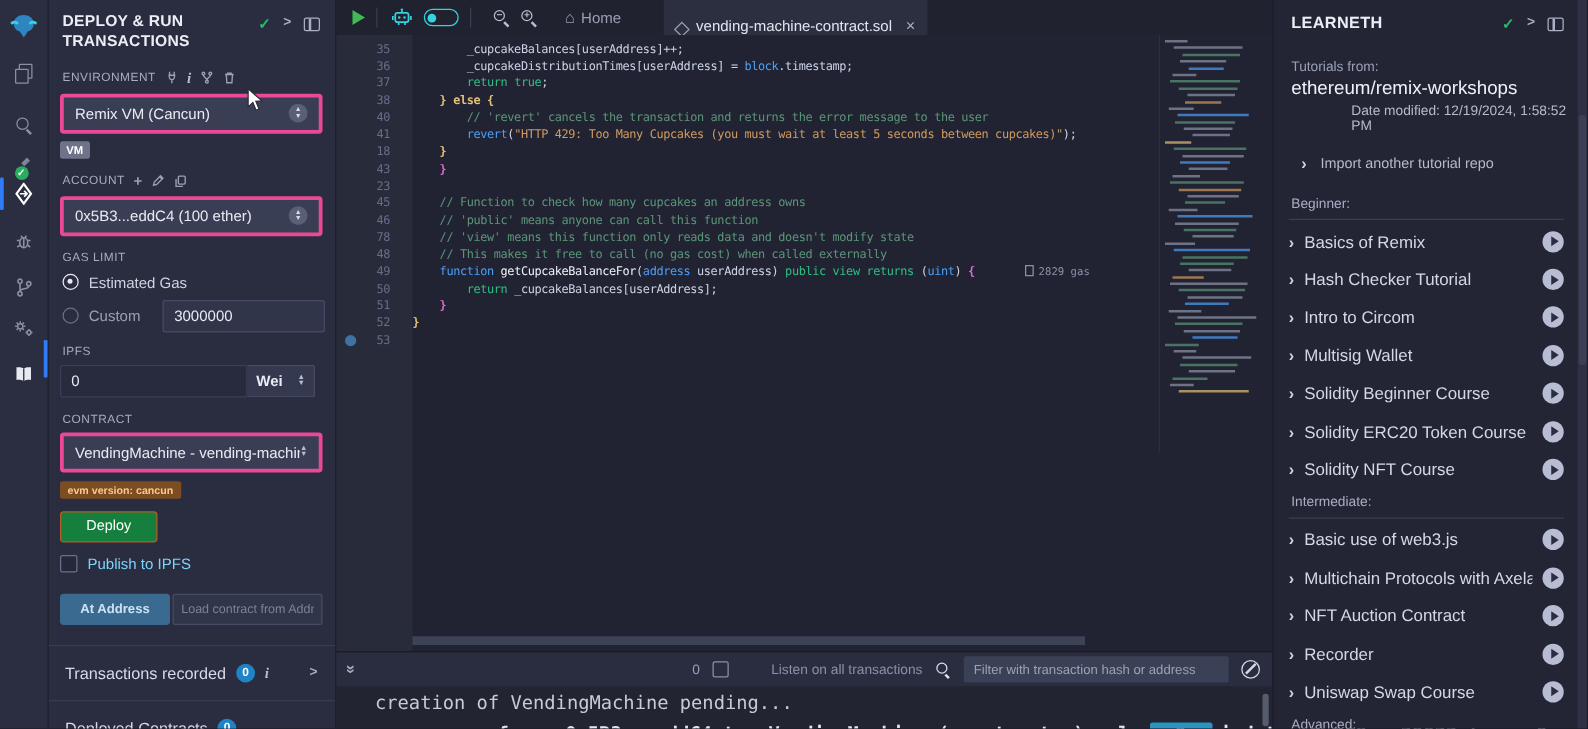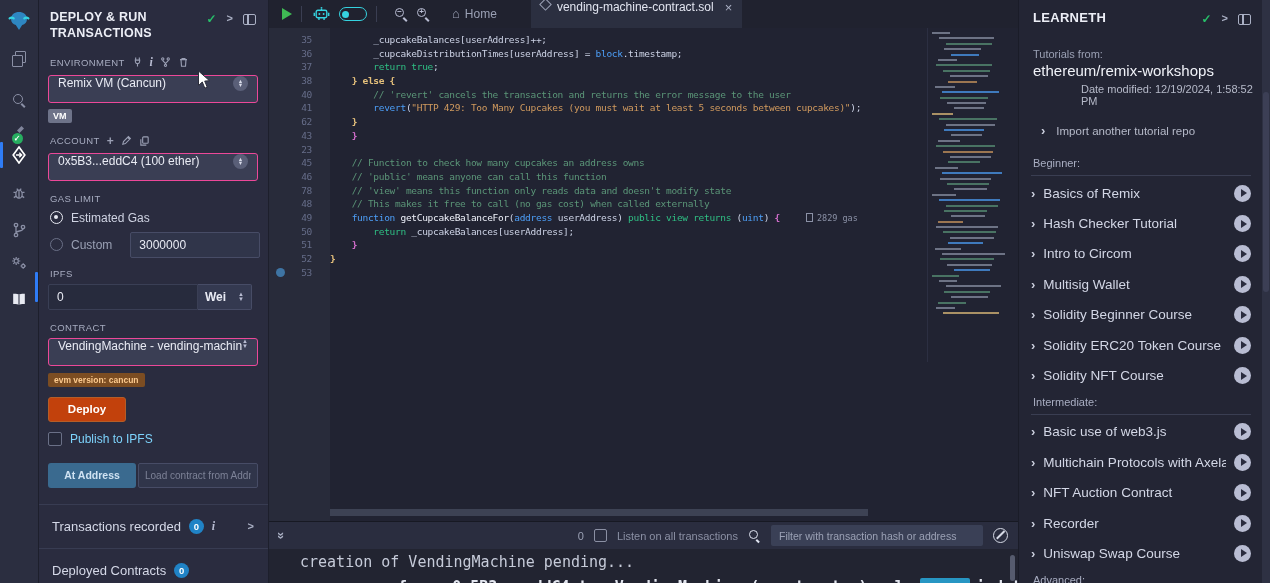--- a/index.html
+++ b/index.html
@@ -22,40 +22,40 @@
   .sp-head{display:flex;padding:9px 12px 4px 12px;}
   .sp-title{width:140px;font-size:12.5px;font-weight:bold;color:#eceef6;line-height:1.3;letter-spacing:.2px;}
   .head-icons{margin-left:auto;display:flex;gap:10px;align-items:flex-start;padding-top:3px;}
   .ic-check{color:#27c06a;font-weight:bold;font-size:12px;cursor:pointer;}
   .ic-chev{color:#aab0c4;font-size:11px;font-weight:bold;cursor:pointer;}
   .ic-window{width:11px;height:9px;border:1.5px solid #aab0c4;border-radius:2px;position:relative;cursor:pointer;margin-top:2px;}
   .ic-window::before{content:"";position:absolute;left:3px;top:0;width:1.5px;height:100%;background:#aab0c4;}
   .sp-body{padding:0 10px;}
   .sec-label{display:flex;align-items:center;gap:7px;margin:9px 2px 5px 2px;color:#a7acc0;font-size:9.5px;letter-spacing:.4px;}
   .sec-icons{display:flex;gap:7px;align-items:center;color:#9ba0b5;}
-  .sel{height:26px;background:#3a3e54;border:1px solid #ec4899;border-radius:3px;display:flex;padding:0 9px;
+  .sel{height:26px;background:#3a3e54;border:3px solid #ec4899;border-radius:3px;display:flex;align-items:center;padding:0 9px;
        font-size:12px;color:#e9ebf4;cursor:pointer;white-space:nowrap;overflow:hidden;}
   .step-circle{margin-left:auto;flex:0 0 15px;width:15px;height:15px;border-radius:50%;background:#5a5f78;color:#d9dcea;
        display:flex;flex-direction:column;align-items:center;justify-content:center;font-size:5.5px;line-height:4.5px;}
   .mini-step{margin-left:auto;color:#b9bdd3;font-size:6px;line-height:5px;text-align:center;}
   .vm-badge{display:inline-block;margin:6px 0 2px 0;background:#6e7389;color:#fff;font-size:9px;font-weight:bold;padding:2px 5px;border-radius:2px;}
   .radio-row{display:flex;align-items:center;gap:8px;margin:7px 2px;color:#cfd3e2;font-size:12px;}
   .radio{position:relative;width:13px;height:13px;border-radius:50%;flex:0 0 13px;box-sizing:border-box;}
   .radio.sel-on{border:1.5px solid #e8eaf2;}
   .radio.sel-on::after{content:"";position:absolute;left:3px;top:3px;width:4px;height:4px;border-radius:50%;background:#e8eaf2;}
   .radio.sel-off{border:1.5px solid #6a7087;}
   .gas-input{margin-left:10px;width:112px;height:24px;background:#30354a;border:1px solid #474c66;color:#e9ebf4;font-size:12px;
        padding:0 8px;border-radius:2px;font-family:"Liberation Sans",sans-serif;}
   .value-row{display:flex;}
   .value-input{width:132px;height:24px;background:#272b3d;border:1px solid #3a3f55;color:#e9ebf4;font-size:12px;padding:0 8px;border-radius:2px 0 0 2px;}
   .unit-box{width:54px;height:26px;background:#343950;border:1px solid #474c66;border-left:none;border-radius:0 2px 2px 0;
        display:flex;align-items:center;justify-content:space-between;padding:0 7px;box-sizing:border-box;font-size:12px;font-weight:bold;color:#e9ebf4;cursor:pointer;}
   .evm-badge{display:inline-block;margin:7px 0 2px 0;background:#7c4d22;color:#fcca8e;font-size:8.5px;font-weight:bold;padding:2px 6px;border-radius:2px;}
-  .deploy-btn{display:block;margin-top:8px;width:78px;height:25px;background:#c2410c;border:1px solid #b55d27;border-radius:3px;
-       color:#fff;font-weight:bold;font-size:11.5px;cursor:pointer;font-family:"Liberation Sans",sans-serif;}
+  .deploy-btn{display:block;margin-top:8px;width:78px;height:25px;background:#15803d;border:1px solid #b55d27;border-radius:3px;
+       color:#fff;font-weight:normal;font-size:11.5px;cursor:pointer;font-family:"Liberation Sans",sans-serif;}
   .publish-row{display:flex;align-items:center;gap:8px;margin-top:10px;color:#7dd3fc;font-size:12px;}
   .checkbox{width:12px;height:12px;border:1px solid #6a7087;background:#252839;border-radius:2px;cursor:pointer;}
   .ataddr-row{display:flex;margin-top:17px;gap:2px;}
   .ataddr-btn{width:88px;height:25px;background:#3a6a8f;border:none;border-radius:3px;color:#cfe2f2;font-weight:bold;font-size:10.5px;cursor:pointer;font-family:"Liberation Sans",sans-serif;}
   .ataddr-input{flex:1;height:25px;background:#30354a;border:1px solid #474c66;border-radius:2px;color:#e9ebf4;font-size:10px;padding:0 6px;box-sizing:border-box;min-width:0;font-family:"Liberation Sans",sans-serif;}
   .ataddr-input::placeholder{color:#7d8297;}
   .gas-input::placeholder,.value-input::placeholder{color:#7d8297;}
   .sp-row{display:flex;align-items:center;gap:8px;margin:0 -10px;padding:14px 14px;border-top:1px solid #383c52;font-size:13px;color:#d5d9e8;}
   .sp-row:first-of-type{margin-top:16px;}
   .badge0{min-width:15px;height:15px;border-radius:8px;background:#2083c6;color:#fff;font-size:9.5px;font-weight:bold;
@@ -67,43 +67,43 @@
   .tb-sep{width:1px;height:16px;background:#3a3e52;margin:0 9px;}
   .tri-green{width:0;height:0;border-left:10px solid #3fba54;border-top:6px solid transparent;border-bottom:6px solid transparent;margin-left:14px;cursor:pointer;}
   .toggle{width:22px;height:12px;border:1.8px solid #35d3e0;border-radius:8px;display:inline-flex;align-items:center;padding:0 2px;margin-left:9px;cursor:pointer;}
   .knob{width:7px;height:7px;border-radius:50%;background:#35d3e0;}
   .mag{position:relative;width:14px;height:14px;color:#b9bdd3;cursor:pointer;margin-left:8px;}
   .mag::before{content:"";position:absolute;left:1px;top:1px;width:7px;height:7px;border:1.6px solid currentColor;border-radius:50%;}
   .mag::after{content:"";position:absolute;left:9.5px;top:10px;width:4.5px;height:1.7px;background:currentColor;transform:rotate(45deg);transform-origin:0 0;}
   .mag .sign{position:absolute;left:1.5px;top:0px;width:8px;text-align:center;font-size:8px;font-weight:bold;color:#b9bdd3;}
   .tb-home{display:flex;align-items:center;gap:5px;color:#9aa0b4;font-size:12px;margin-left:14px;padding:0 8px;height:28px;cursor:pointer;}
   .house{font-size:13px;line-height:12px;}
-  .tab{display:flex;align-items:flex-start;gap:7px;height:28px;padding:0 10px;margin-left:26px;background:#2b2f40;color:#e2e5f0;font-size:12px;cursor:pointer;}
+  .tab{display:flex;align-items:flex-end;gap:7px;height:28px;padding:0 10px;margin-left:26px;background:#2b2f40;color:#e2e5f0;font-size:12px;cursor:pointer;}
   .sol-dia{width:7px;height:7px;border:1.4px solid #9aa0b4;transform:rotate(45deg);}
   .tab-close{color:#aab0c4;font-size:13px;margin-left:4px;cursor:pointer;}
   .editor{position:absolute;top:28px;left:0;right:0;height:494px;background:#212332;overflow:hidden;}
   .editor::before{content:"";position:absolute;left:0;top:0;width:62px;height:100%;background:#282b3a;}
   .code{position:absolute;top:5px;left:0;right:0;font-family:"DejaVu Sans Mono",monospace;font-size:9.5px;letter-spacing:-.3px;}
   .cl{position:relative;display:flex;height:13.7px;line-height:13.7px;white-space:pre;}
   .ln{flex:0 0 44px;text-align:right;color:#666d89;}
   .ct{padding-left:18px;}
   .bpdot{position:absolute;left:8px;top:2.5px;width:9px;height:9px;border-radius:50%;background:#3e74a3;cursor:pointer;}
   .tp{color:#ccd2e5}.tk{color:#4d9ff8}.tg{color:#2fbf84}.tc{color:#5b9678}.ts{color:#d19a5e}
   .to{color:#e5c07b;font-weight:bold}.tm{color:#d16dca;font-weight:bold}.tf{color:#eef1fa}
-  .gasw{color:#8b91a6;font-size:8.5px;margin-left:26px;letter-spacing:0;}
+  .gasw{color:#8b91a6;font-size:8.5px;margin-left:40px;letter-spacing:0;}
   .gas-ic{display:inline-block;width:5px;height:7px;border:1px solid #8b91a6;margin-right:4px;vertical-align:-1px;}
   .minimap{position:absolute;right:10px;top:0;width:80px;padding-top:4px;border-left:1px solid #2c2f42;height:330px;}
   .hthumb{position:absolute;left:62px;bottom:6px;width:538px;height:7px;background:#3d4254;cursor:pointer;}
   
   .terminal{position:absolute;left:0;right:0;bottom:0;height:61px;background:#222431;border-top:1px solid #171923;}
   .tbar{height:27px;background:#2a2d3f;display:flex;align-items:center;padding:0 10px;gap:10px;}
   .t-collapse{color:#aab0c4;font-size:13px;font-weight:bold;transform:rotate(90deg);cursor:pointer;}
   .t-count{color:#9aa0b4;font-size:11px;margin-left:auto;}
   .t-check{width:11px;height:11px;border:1px solid #8b90a4;border-radius:2px;background:transparent;cursor:pointer;}
-  .t-listen{color:#8b90a4;font-size:11px;}
+  .t-listen{color:#8b90a4;font-size:11px;margin-left:24px;}
   .t-search{position:relative;width:13px;height:13px;color:#dfe3f0;cursor:pointer;}
   .t-search::before{content:"";position:absolute;left:1px;top:1px;width:7px;height:7px;border:1.6px solid currentColor;border-radius:50%;}
   .t-search::after{content:"";position:absolute;left:9px;top:9.5px;width:4px;height:1.7px;background:currentColor;transform:rotate(45deg);transform-origin:0 0;}
   .t-filter{width:196px;height:21px;background:#3a4056;border:none;border-radius:2px;color:#e9ebf4;font-size:10.5px;padding:0 8px;font-family:"Liberation Sans",sans-serif;}
   .t-filter::placeholder{color:#9ba1b5;}
   .t-ban{position:relative;width:13px;height:13px;border:1.6px solid #d6dae6;border-radius:50%;cursor:pointer;}
   .t-ban::before{content:"";position:absolute;left:0.5px;top:4.7px;width:11px;height:1.6px;background:#d6dae6;transform:rotate(-45deg);}
   .tbody{position:relative;height:34px;font-family:"DejaVu Sans Mono",monospace;font-size:15px;color:#c6cbd9;}
   .t-log{padding:4px 0 0 32px;}
   .t-partial{position:absolute;left:130px;bottom:0;height:5px;overflow:hidden;white-space:nowrap;font-weight:bold;color:#e3e6ef;}
@@ -342,21 +342,21 @@
     </div>
 
     <div class="editor">
       <div class="code">
           <div class="cl"><span class="ln">35</span><span class="ct"><span class="tp">        _cupcakeBalances[userAddress]++;</span></span></div>
           <div class="cl"><span class="ln">36</span><span class="ct"><span class="tp">        _cupcakeDistributionTimes[userAddress] = </span><span class="tk">block</span><span class="tp">.timestamp;</span></span></div>
           <div class="cl"><span class="ln">37</span><span class="ct"><span class="tp">        </span><span class="tg">return</span><span class="tp"> </span><span class="tg">true</span><span class="tp">;</span></span></div>
           <div class="cl"><span class="ln">38</span><span class="ct"><span class="tp">    </span><span class="to">} else {</span></span></div>
           <div class="cl"><span class="ln">40</span><span class="ct"><span class="tp">        </span><span class="tc">// 'revert' cancels the transaction and returns the error message to the user</span></span></div>
           <div class="cl"><span class="ln">41</span><span class="ct"><span class="tp">        </span><span class="tk">revert</span><span class="tp">(</span><span class="ts">"HTTP 429: Too Many Cupcakes (you must wait at least 5 seconds between cupcakes)"</span><span class="tp">);</span></span></div>
-          <div class="cl"><span class="ln">62</span><span class="ct"><span class="tp">    </span><span class="to">}</span></span></div>
+          <div class="cl"><span class="ln">18</span><span class="ct"><span class="tp">    </span><span class="to">}</span></span></div>
           <div class="cl"><span class="ln">43</span><span class="ct"><span class="tp">    </span><span class="tm">}</span></span></div>
           <div class="cl"><span class="ln">23</span><span class="ct"></span></div>
           <div class="cl"><span class="ln">45</span><span class="ct"><span class="tp">    </span><span class="tc">// Function to check how many cupcakes an address owns</span></span></div>
           <div class="cl"><span class="ln">46</span><span class="ct"><span class="tp">    </span><span class="tc">// 'public' means anyone can call this function</span></span></div>
           <div class="cl"><span class="ln">78</span><span class="ct"><span class="tp">    </span><span class="tc">// 'view' means this function only reads data and doesn't modify state</span></span></div>
           <div class="cl"><span class="ln">48</span><span class="ct"><span class="tp">    </span><span class="tc">// This makes it free to call (no gas cost) when called externally</span></span></div>
           <div class="cl"><span class="ln">49</span><span class="ct"><span class="tp">    </span><span class="tk">function</span><span class="tp"> </span><span class="tf">getCupcakeBalanceFor</span><span class="tp">(</span><span class="tk">address</span><span class="tp"> userAddress) </span><span class="tg">public</span><span class="tp"> </span><span class="tg">view</span><span class="tp"> </span><span class="tg">returns</span><span class="tp"> (</span><span class="tk">uint</span><span class="tp">) </span><span class="tm">{</span><span class="gasw"><span class="gas-ic"></span>2829 gas</span></span></div>
           <div class="cl"><span class="ln">50</span><span class="ct"><span class="tp">        </span><span class="tg">return</span><span class="tp"> _cupcakeBalances[userAddress];</span></span></div>
           <div class="cl"><span class="ln">51</span><span class="ct"><span class="tp">    </span><span class="tm">}</span></span></div>
           <div class="cl"><span class="ln">52</span><span class="ct"><span class="to">}</span></span></div>

